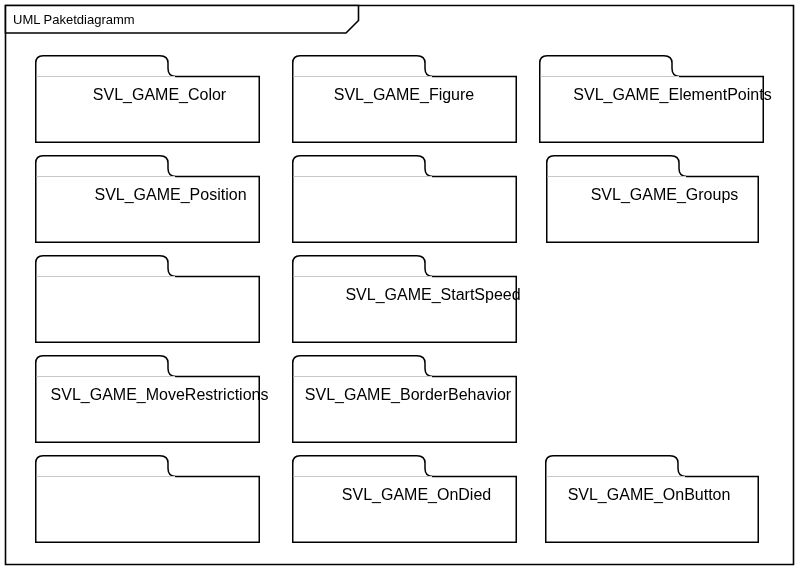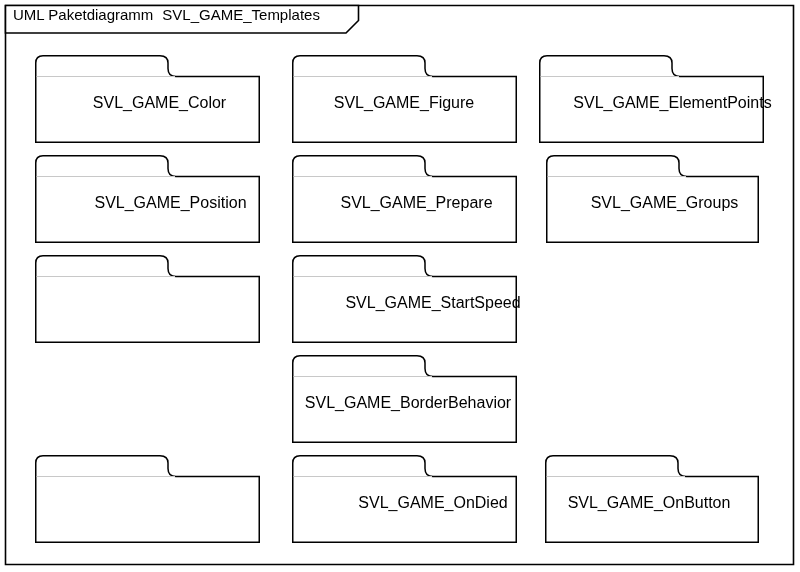--- a/index.html
+++ b/index.html
@@ -7,47 +7,46 @@
     position:relative;
     width:800px;height:572px;
     background:#ffffff;
     font-family:"Liberation Sans", sans-serif;
     overflow:hidden;
   }
   .frame-svg{position:absolute;left:0;top:0;}
   .frame-title{
     position:absolute;
     left:13px;top:6px;height:27px;
-    display:flex;align-items:flex-start;
-    font-size:15px;color:#000;
+    display:flex;align-items:center;
+    font-size:13px;color:#000;
     white-space:nowrap;
   }
   .frame-title .gap{display:inline-block;width:9px;}
   .pkg{position:absolute;height:88px;}
   .pkg-shape{position:absolute;left:0;top:0;display:block;}
   .pkg-label{
-    position:absolute;left:0;right:0;top:15px;height:66px;
+    position:absolute;left:0;right:0;top:7px;height:66px;
     display:flex;align-items:center;justify-content:center;
     font-size:16px;color:#000;white-space:nowrap;margin-left:24px;
   }
 </style>
 </head>
 <body>
 
 <div class="canvas">
 
   <svg class="frame-svg" width="800" height="572" viewBox="0 0 800 572">
     <path d="M5.5,5.5 H793.5 V564.5 H5.5 Z" fill="none" stroke="#000" stroke-width="1.6"></path>
     <path d="M5.5,5.5 H358.5 V20.5 L346,33 H5.5 Z" fill="#fff" stroke="#000" stroke-width="1.6"></path>
   </svg>
 
   <div class="frame-title">
     <span>UML Paketdiagramm</span>
       <span class="gap"></span>
-      <span>SVL_GAME_Templates</span>
   </div>
 
   <div class="pkg" style="left:35px;top:55px;width:225px;">
     <svg class="pkg-shape" width="225" height="88" viewBox="0 0 225 88">
         <path class="outline" fill="#fff" stroke="#000000" stroke-width="1.5" d="M0.75,87.25 L0.75,8 Q0.75,0.75 8,0.75 L125,0.75 Q133,0.75 133,8 L133,13.5 Q133,21.5 141,21.5 L224.25,21.5 L224.25,87.25 Z"></path>
         <path class="sep" fill="none" stroke="#c8c8c8" stroke-width="1.2" d="M1.5,21.5 L140,21.5"></path>
       </svg>
     <div class="pkg-label">SVL_GAME_Color</div>
   </div>
   <div class="pkg" style="left:292px;top:55px;width:200px;">
@@ -71,21 +70,20 @@
         <path class="outline" fill="#fff" stroke="#000000" stroke-width="1.5" d="M0.75,87.25 L0.75,8 Q0.75,0.75 8,0.75 L125,0.75 Q133,0.75 133,8 L133,13.5 Q133,21.5 141,21.5 L224.25,21.5 L224.25,87.25 Z"></path>
         <path class="sep" fill="none" stroke="#c8c8c8" stroke-width="1.2" d="M1.5,21.5 L140,21.5"></path>
       </svg>
     <div class="pkg-label">SVL_GAME_Position</div>
   </div>
   <div class="pkg" style="left:292px;top:155px;width:225px;">
     <svg class="pkg-shape" width="225" height="88" viewBox="0 0 225 88">
         <path class="outline" fill="#fff" stroke="#000000" stroke-width="1.5" d="M0.75,87.25 L0.75,8 Q0.75,0.75 8,0.75 L125,0.75 Q133,0.75 133,8 L133,13.5 Q133,21.5 141,21.5 L224.25,21.5 L224.25,87.25 Z"></path>
         <path class="sep" fill="none" stroke="#c8c8c8" stroke-width="1.2" d="M1.5,21.5 L140,21.5"></path>
       </svg>
-    <div class="pkg-label">SVL_GAME_Prepare</div>
   </div>
   <div class="pkg" style="left:546px;top:155px;width:213px;">
     <svg class="pkg-shape" width="213" height="88" viewBox="0 0 213 88">
         <path class="outline" fill="#fff" stroke="#000000" stroke-width="1.5" d="M0.75,87.25 L0.75,8 Q0.75,0.75 8,0.75 L125,0.75 Q133,0.75 133,8 L133,13.5 Q133,21.5 141,21.5 L212.25,21.5 L212.25,87.25 Z"></path>
         <path class="sep" fill="none" stroke="#c8c8c8" stroke-width="1.2" d="M1.5,21.5 L140,21.5"></path>
       </svg>
     <div class="pkg-label">SVL_GAME_Groups</div>
   </div>
 
   <div class="pkg" style="left:35px;top:255px;width:225px;">
@@ -95,35 +93,42 @@
       </svg>
   </div>
   <div class="pkg" style="left:292px;top:255px;width:258px;">
     <svg class="pkg-shape" width="225" height="88" viewBox="0 0 225 88">
         <path class="outline" fill="#fff" stroke="#000000" stroke-width="1.5" d="M0.75,87.25 L0.75,8 Q0.75,0.75 8,0.75 L125,0.75 Q133,0.75 133,8 L133,13.5 Q133,21.5 141,21.5 L224.25,21.5 L224.25,87.25 Z"></path>
         <path class="sep" fill="none" stroke="#c8c8c8" stroke-width="1.2" d="M1.5,21.5 L140,21.5"></path>
       </svg>
     <div class="pkg-label">SVL_GAME_StartSpeed</div>
   </div>
 
+  <div class="pkg" style="left:35px;top:355px;width:225px;">
+    <svg class="pkg-shape" width="225" height="88" viewBox="0 0 225 88">
+        <path class="outline" fill="#fff" stroke="#000000" stroke-width="1.5" d="M0.75,87.25 L0.75,8 Q0.75,0.75 8,0.75 L125,0.75 Q133,0.75 133,8 L133,13.5 Q133,21.5 141,21.5 L224.25,21.5 L224.25,87.25 Z"></path>
+        <path class="sep" fill="none" stroke="#c8c8c8" stroke-width="1.2" d="M1.5,21.5 L140,21.5"></path>
+      </svg>
+    <div class="pkg-label">SVL_GAME_MoveRestrictions</div>
+  </div>
   <div class="pkg" style="left:292px;top:355px;width:208px;">
     <svg class="pkg-shape" width="225" height="88" viewBox="0 0 225 88">
         <path class="outline" fill="#fff" stroke="#000000" stroke-width="1.5" d="M0.75,87.25 L0.75,8 Q0.75,0.75 8,0.75 L125,0.75 Q133,0.75 133,8 L133,13.5 Q133,21.5 141,21.5 L224.25,21.5 L224.25,87.25 Z"></path>
         <path class="sep" fill="none" stroke="#c8c8c8" stroke-width="1.2" d="M1.5,21.5 L140,21.5"></path>
       </svg>
     <div class="pkg-label">SVL_GAME_BorderBehavior</div>
   </div>
 
   <div class="pkg" style="left:35px;top:455px;width:225px;">
     <svg class="pkg-shape" width="225" height="88" viewBox="0 0 225 88">
         <path class="outline" fill="#fff" stroke="#000000" stroke-width="1.5" d="M0.75,87.25 L0.75,8 Q0.75,0.75 8,0.75 L125,0.75 Q133,0.75 133,8 L133,13.5 Q133,21.5 141,21.5 L224.25,21.5 L224.25,87.25 Z"></path>
         <path class="sep" fill="none" stroke="#c8c8c8" stroke-width="1.2" d="M1.5,21.5 L140,21.5"></path>
       </svg>
   </div>
-  <div class="pkg" style="left:292px;top:455px;width:225px;padding-left:33px;">
+  <div class="pkg" style="left:292px;top:455px;width:225px;">
     <svg class="pkg-shape" width="225" height="88" viewBox="0 0 225 88">
         <path class="outline" fill="#fff" stroke="#000000" stroke-width="1.5" d="M0.75,87.25 L0.75,8 Q0.75,0.75 8,0.75 L125,0.75 Q133,0.75 133,8 L133,13.5 Q133,21.5 141,21.5 L224.25,21.5 L224.25,87.25 Z"></path>
         <path class="sep" fill="none" stroke="#c8c8c8" stroke-width="1.2" d="M1.5,21.5 L140,21.5"></path>
       </svg>
     <div class="pkg-label">SVL_GAME_OnDied</div>
   </div>
   <div class="pkg" style="left:545px;top:455px;width:184px;">
     <svg class="pkg-shape" width="214" height="88" viewBox="0 0 214 88">
         <path class="outline" fill="#fff" stroke="#000000" stroke-width="1.5" d="M0.75,87.25 L0.75,8 Q0.75,0.75 8,0.75 L125,0.75 Q133,0.75 133,8 L133,13.5 Q133,21.5 141,21.5 L213.25,21.5 L213.25,87.25 Z"></path>
         <path class="sep" fill="none" stroke="#c8c8c8" stroke-width="1.2" d="M1.5,21.5 L140,21.5"></path>

